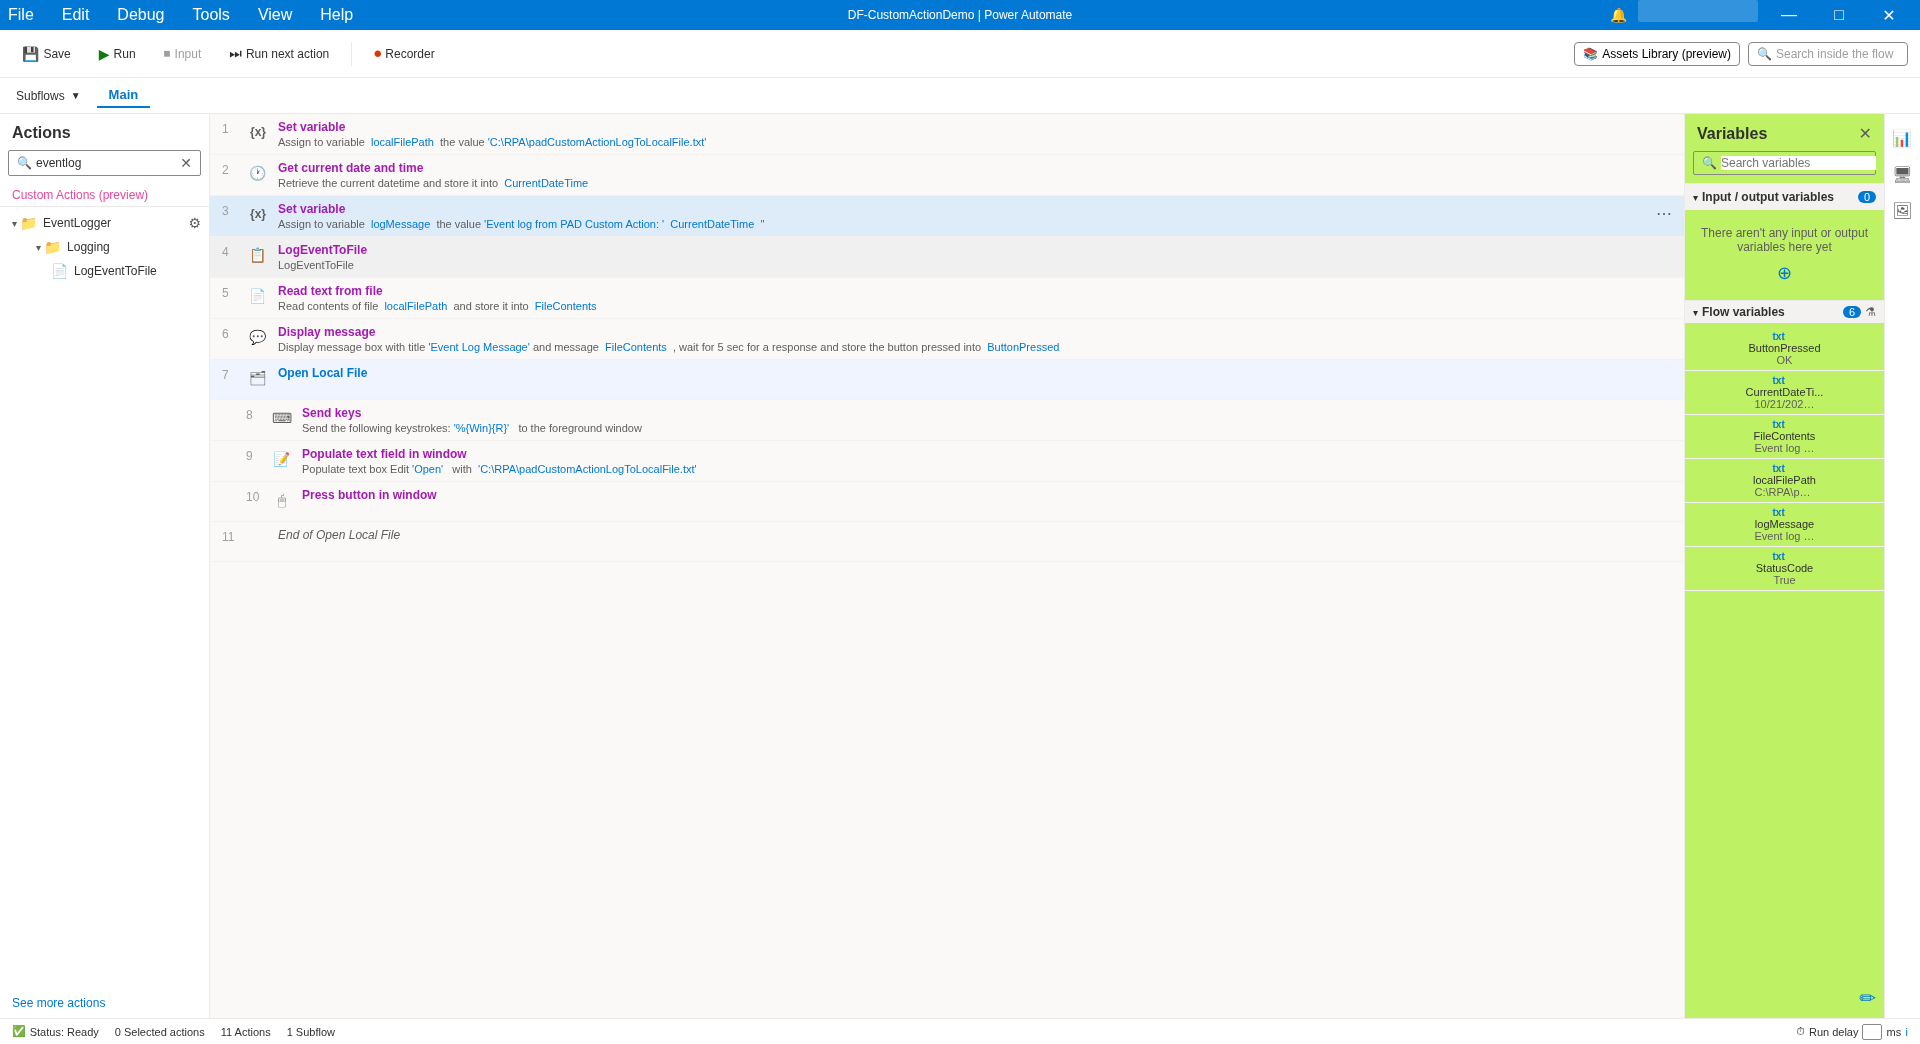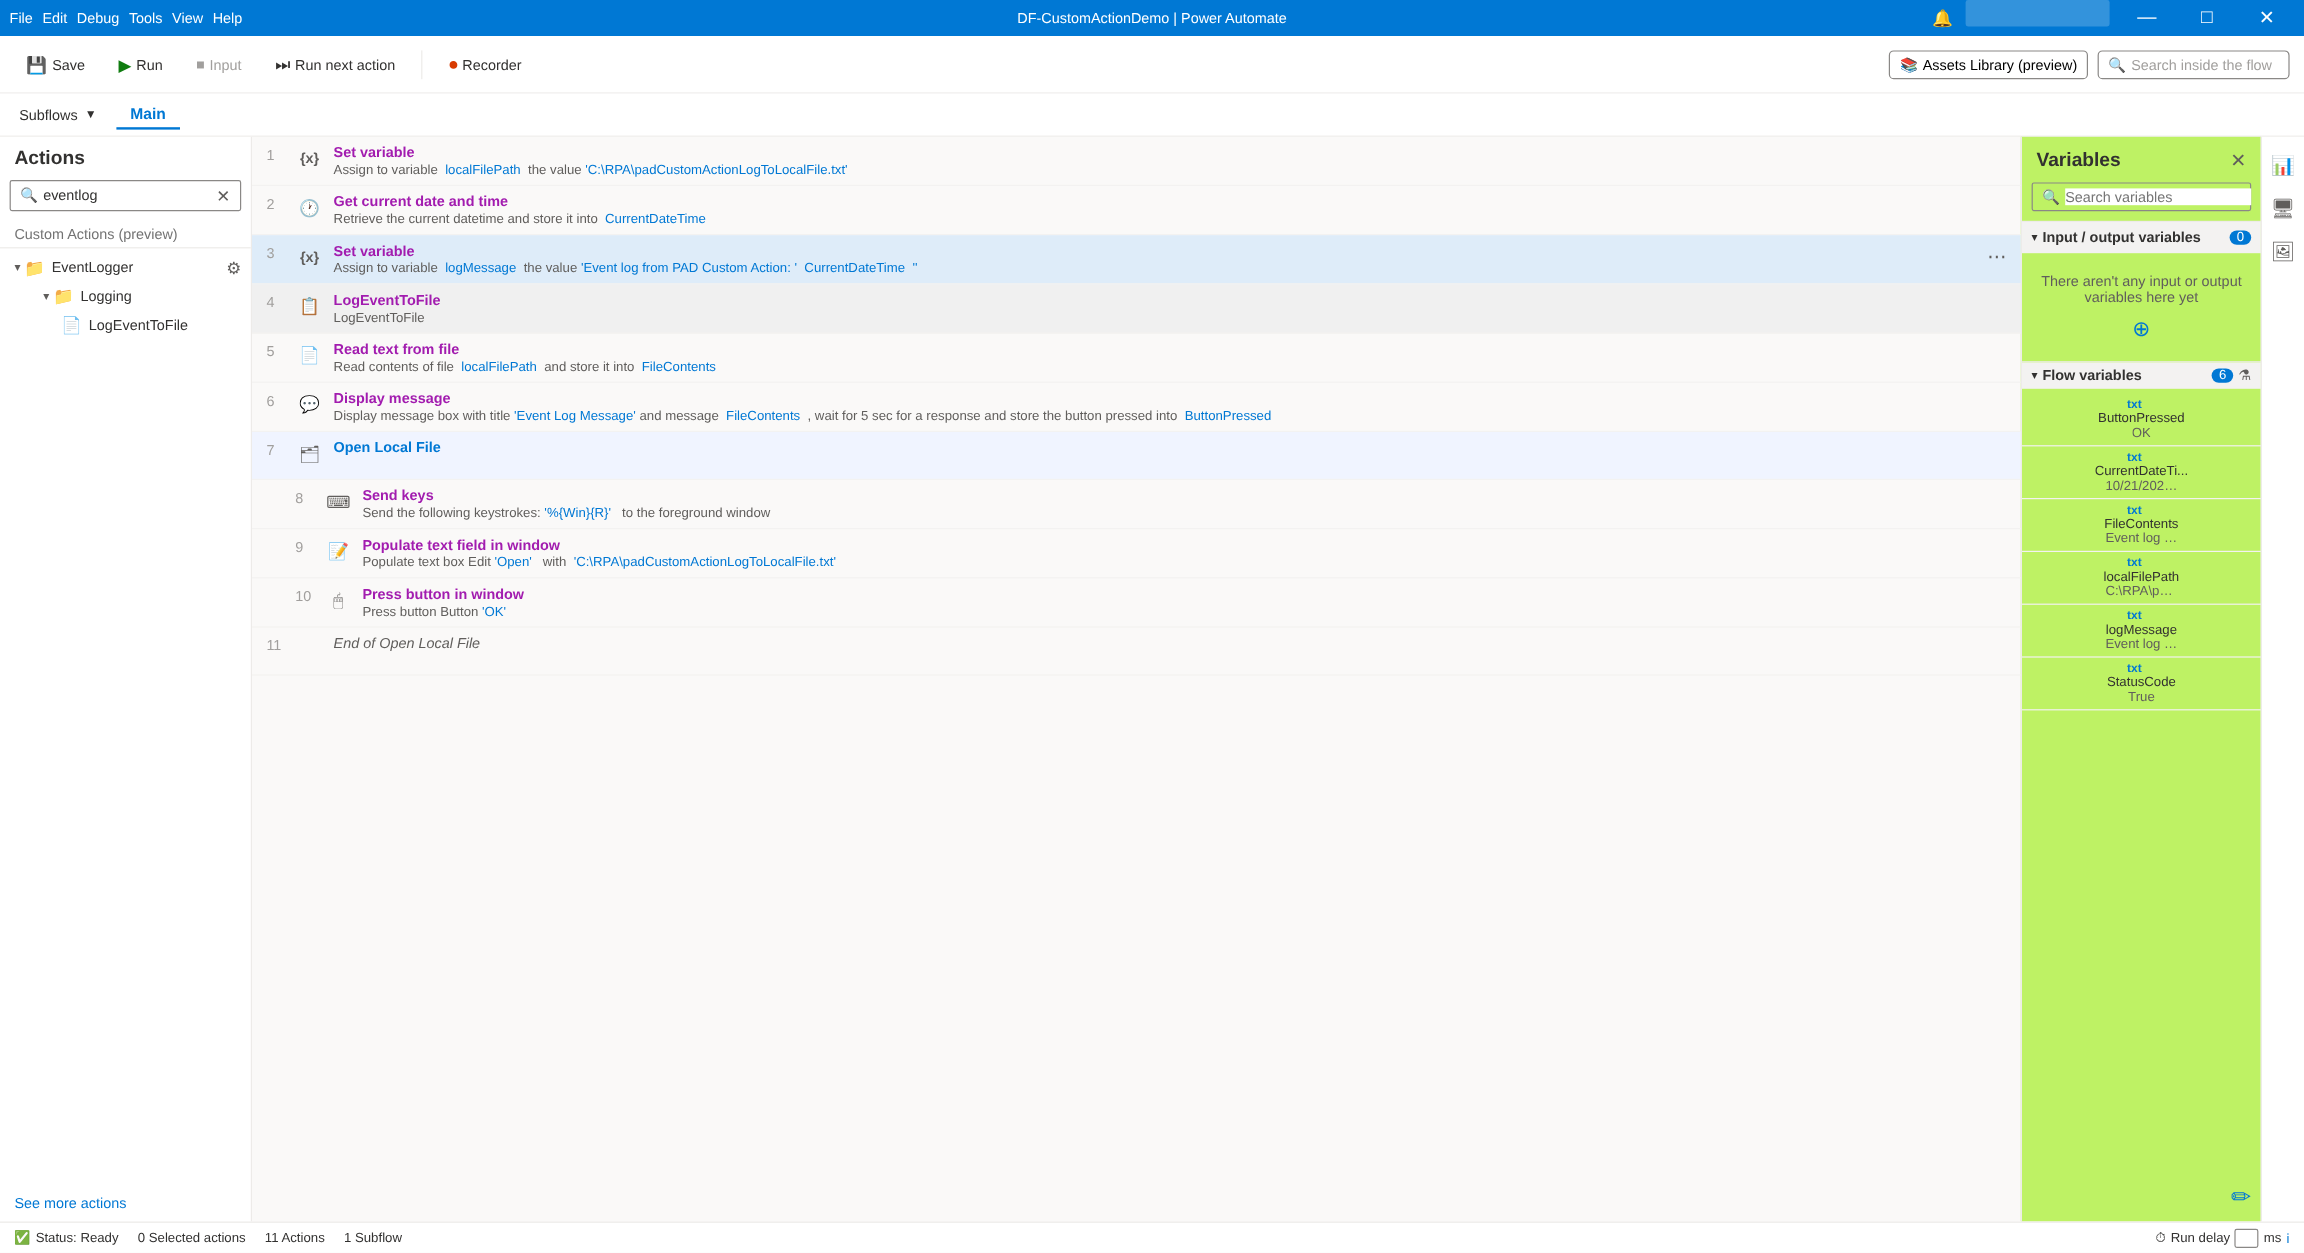--- a/index.html
+++ b/index.html
@@ -78,21 +78,21 @@
       margin: 0 8px 8px;
       display: flex;
       align-items: center;
       border: 1px solid #8a8886;
       border-radius: 2px;
       padding: 4px 8px;
       background: white;
     }
     #search-box input { border: none; outline: none; flex: 1; font-size: 12px; color: #323130; width: 100%; }
     #search-box .clear-btn { cursor: pointer; color: #605e5c; font-size: 14px; }
-    .custom-actions-label { padding: 4px 12px; font-size: 12px; color: #737373; border-bottom: 1px solid #edebe9; margin-bottom: 4px; }
+    .custom-actions-label { padding: 4px 12px; font-size: 12px; color: #ec4899; border-bottom: 1px solid #edebe9; margin-bottom: 4px; }
     .tree-item { display: flex; align-items: center; padding: 4px 8px 4px 12px; cursor: pointer; border-radius: 2px; }
     .tree-item .chevron { font-size: 10px; margin-right: 4px; color: #605e5c; }
     .tree-item .item-icon { width: 16px; height: 16px; margin-right: 6px; display: inline-flex; align-items: center; justify-content: center; font-size: 14px; }
     .tree-item .item-label { font-size: 12px; }
     .tree-item.child { padding-left: 36px; }
     .tree-item.grandchild { padding-left: 52px; }
     .see-more { margin-top: auto; padding: 8px 12px; color: #0078d4; cursor: pointer; font-size: 12px; }
 
     
     #canvas {
@@ -229,21 +229,21 @@
       right: 0;
     }
     #status-bar .status-item { display: flex; align-items: center; gap: 4px; }
     #status-bar .run-delay { display: flex; align-items: center; gap: 4px; margin-left: auto; }
     #status-bar input[type="number"] { width: 20px; border: 1px solid #8a8886; border-radius: 2px; padding: 1px 4px; font-size: 11px; }
   </style>
 </head>
 <body>
 
 <div id="title-bar">
-  <div style="display:flex;gap:8px;font-size:12px;align-items:flex-end;">
+  <div style="display:flex;gap:28px;font-size:16px;align-items:flex-end;">
     <span>File</span>
     <span>Edit</span>
     <span>Debug</span>
     <span>Tools</span>
     <span>View</span>
     <span>Help</span>
   </div>
   <div class="title">DF-CustomActionDemo | Power Automate</div>
   <div class="win-controls">
     <div style="width:30px;height:30px;display:flex;align-items:center;justify-content:center;cursor:pointer;color:white;font-size:14px;">🔔</div>
@@ -427,23 +427,20 @@
           Populate text box Edit <span class="str-val">'Open'</span> &nbsp; with &nbsp;<span class="str-val">'C:\RPA\padCustomActionLogToLocalFile.txt'</span>
         </div>
       </div>
     </div>
 
     <div class="action-row" style="padding-left:36px;">
       <div class="row-number">10</div>
       <div class="action-icon">🖱</div>
       <div class="action-content">
         <div class="action-title">Press button in window</div>
-        <div class="action-desc">
-          Press button Button <span class="str-val">'OK'</span>
-        </div>
       </div>
     </div>
 
     <div class="action-row">
       <div class="row-number">11</div>
       <div class="action-content" style="padding-left:32px;">
         <div class="action-title" style="color:#605e5c;font-style:italic;font-weight:normal;">End of Open Local File</div>
       </div>
     </div>
 

